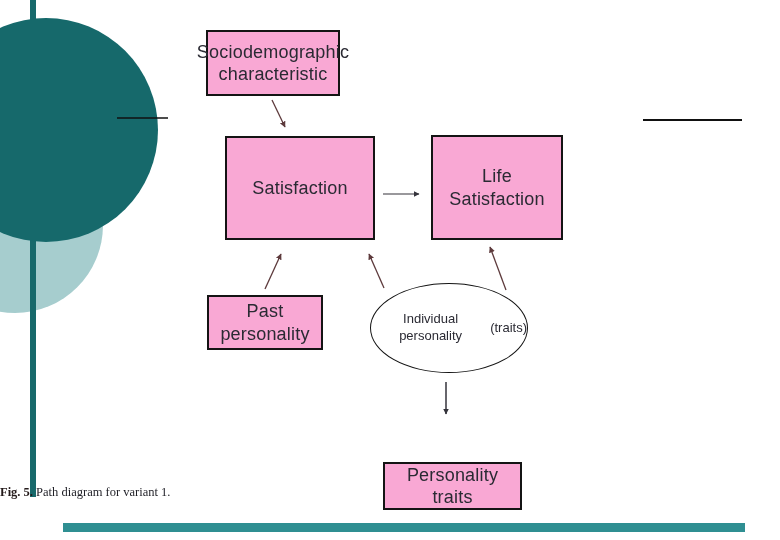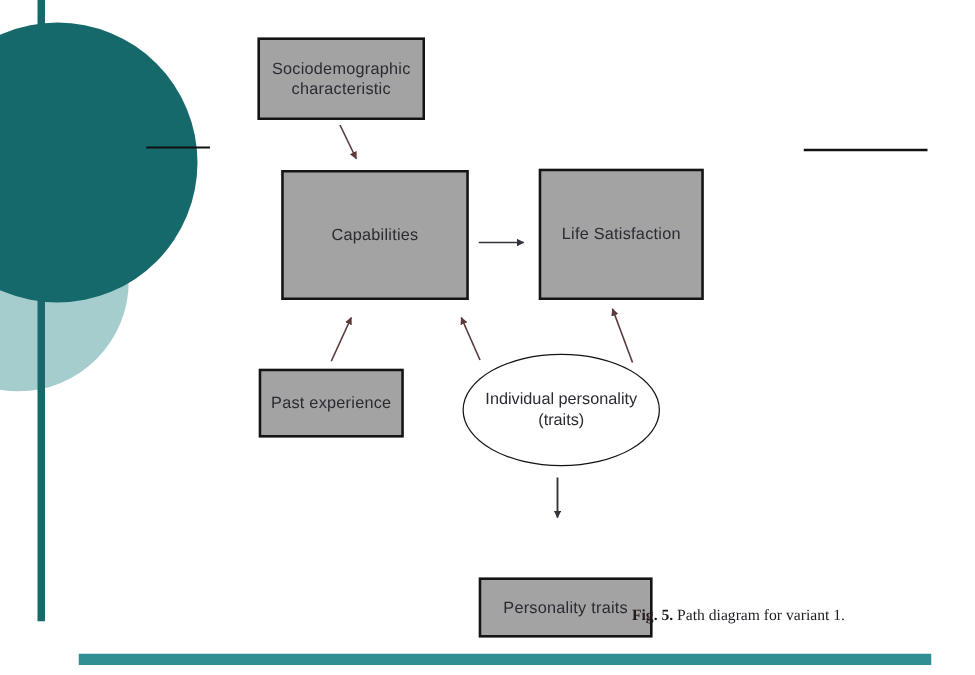--- a/index.html
+++ b/index.html
@@ -9,40 +9,40 @@
   }
   
   .circle{position:absolute;border-radius:50%;}
   #light-circle{left:-73px;top:137px;width:176px;height:176px;background:#a6cdce;z-index:1;}
   #left-line{position:absolute;left:30px;top:0;width:6px;height:497px;background:#17696b;z-index:2;}
   #dark-circle{left:-66px;top:18px;width:224px;height:224px;background:#16696b;z-index:3;}
   #bottom-bar{position:absolute;left:63px;top:523px;width:682px;height:9px;background:#2f8f92;z-index:2;}
   
   #diagram{position:absolute;left:0;top:0;width:780px;height:540px;z-index:5;}
   .node{
-    position:absolute;border:2px solid #141414;background:#a3a3a3;
+    position:absolute;border:2px solid #141414;background:#f9a8d4;
     display:flex;align-items:center;justify-content:center;text-align:center;
-    color:#2a2a33;font-size:13px;line-height:1.25;box-sizing:border-box;
+    color:#2a2a33;font-size:18px;line-height:1.25;box-sizing:border-box;
     letter-spacing:0.2px;
   }
   #node-socio{left:206px;top:30px;width:134px;height:66px;padding:2px 6px;}
   #node-capabilities{left:225px;top:136px;width:150px;height:104px;}
   #node-life{left:431px;top:135px;width:132px;height:105px;}
   #node-past{left:207px;top:295px;width:116px;height:55px;}
   #node-traits{left:383px;top:422px;width:139px;height:48px;margin-top:40px;}
   #latent-ellipse{
     position:absolute;left:370px;top:283px;width:158px;height:90px;
     border:1.5px solid #141414;border-radius:50%;background:#ffffff;
-    display:flex;flex-direction:column;align-items:center;justify-content:center;
+    display:flex;flex-direction:row;align-items:center;justify-content:center;
     color:#2a2a33;font-size:13px;line-height:1.3;box-sizing:border-box;text-align:center;
   }
   #edges{position:absolute;left:0;top:0;z-index:4;}
   
   #caption{
-    position:absolute;left:0;top:485px;width:676px;text-align:right;
+    position:absolute;left:0;top:485px;width:676px;text-align:left;
     font-family:"Liberation Serif","DejaVu Serif",serif;font-size:12.5px;color:#1d1d24;
     z-index:6;
   }
   #caption b{font-weight:bold;color:#241a1a;}
 </style>
 </head>
 <body>
 
 <div id="slide">
 
@@ -68,27 +68,27 @@
     <line x1="384" y1="288" x2="369" y2="254" stroke="#5d3a3c" stroke-width="1.3" marker-end="url(#mhM)"></line>
     <line x1="506" y1="290" x2="490" y2="247" stroke="#5d3a3c" stroke-width="1.3" marker-end="url(#mhM)"></line>
     <line x1="446" y1="382" x2="446" y2="414" stroke="#34333b" stroke-width="1.5" marker-end="url(#mhD)"></line>
   </svg>
 
   <div id="diagram">
     <div id="node-socio" class="node">
       <span>Sociodemographic characteristic</span>
     </div>
     <div id="node-capabilities" class="node">
-      <span>Capabilities</span>
+      <span>Satisfaction</span>
     </div>
     <div id="node-life" class="node">
       <span>Life Satisfaction</span>
     </div>
     <div id="node-past" class="node">
-      <span>Past experience</span>
+      <span>Past personality</span>
     </div>
     <div id="latent-ellipse">
       <span>Individual personality</span>
       <span>(traits)</span>
     </div>
     <div id="node-traits" class="node">
       <span>Personality traits</span>
     </div>
   </div>
 

